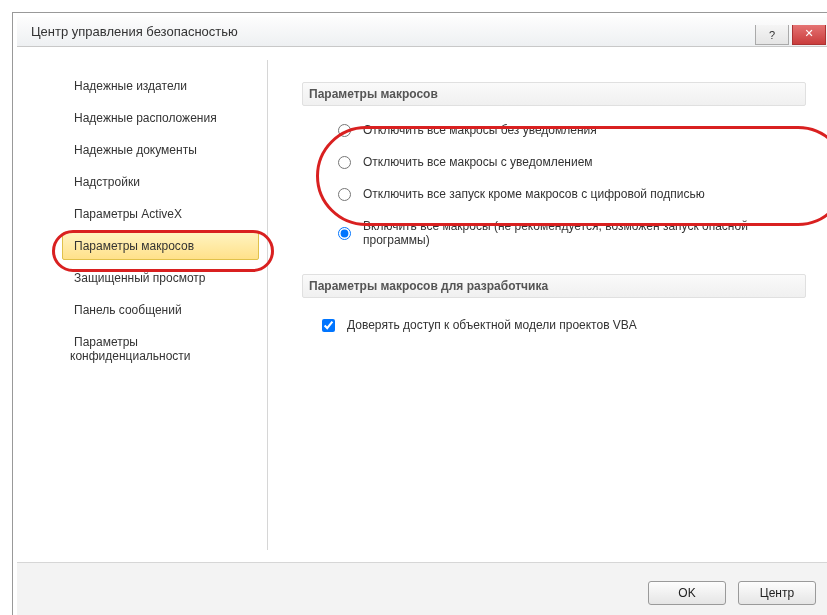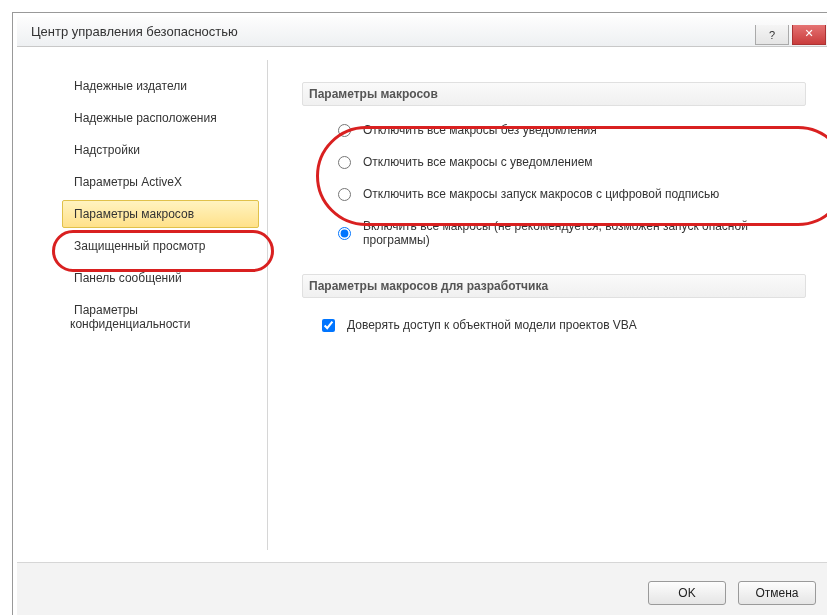--- a/index.html
+++ b/index.html
@@ -177,20 +177,21 @@
       <div class="win-btn">?</div>
       <div class="win-btn close">✕</div>
     </div>
   </div>
 
   <div class="body">
 
     <div class="sidebar">
       <div class="sidebar-item"><span>Надежные издатели</span></div>
       <div class="sidebar-item"><span>Надежные расположения</span></div>
+      <div class="sidebar-item"><span>Надежные документы</span></div>
       <div class="sidebar-item"><span>Надстройки</span></div>
       <div class="sidebar-item"><span>Параметры ActiveX</span></div>
       <div class="sidebar-item selected"><span>Параметры макросов</span></div>
       <div class="sidebar-item"><span>Защищенный просмотр</span></div>
       <div class="sidebar-item"><span>Панель сообщений</span></div>
       <div class="sidebar-item"><span>Параметры конфиденциальности</span></div>
 
       <div class="highlight-oval highlight-sidebar"></div>
     </div>
 
@@ -202,21 +203,21 @@
         <label class="radio-row">
           <input type="radio" name="macro" style="">
           <span>Отключить все макросы без уведомления</span>
         </label>
         <label class="radio-row">
           <input type="radio" name="macro" style="">
           <span>Отключить все макросы с уведомлением</span>
         </label>
         <label class="radio-row">
           <input type="radio" name="macro" style="">
-          <span>Отключить все макросы запуск макросов с цифровой подписью</span>
+          <span>Отключить все запуск кроме макросов с цифровой подписью</span>
         </label>
         <label class="radio-row">
           <input type="radio" name="macro" checked="" style="">
           <span>Включить все макросы (не рекомендуется, возможен запуск опасной программы)</span>
         </label>
       </div>
 
       <div class="section-header">Параметры макросов для разработчика</div>
 
       <label class="checkbox-row">
@@ -224,16 +225,16 @@
         <span>Доверять доступ к объектной модели проектов VBA</span>
       </label>
 
       <div class="highlight-oval highlight-content"></div>
     </div>
 
   </div>
 
   <div class="footer">
     <button class="btn">OK</button>
-    <button class="btn">Отмена</button>
+    <button class="btn">Центр</button>
   </div>
 
 </div>
 
 </body></html>

